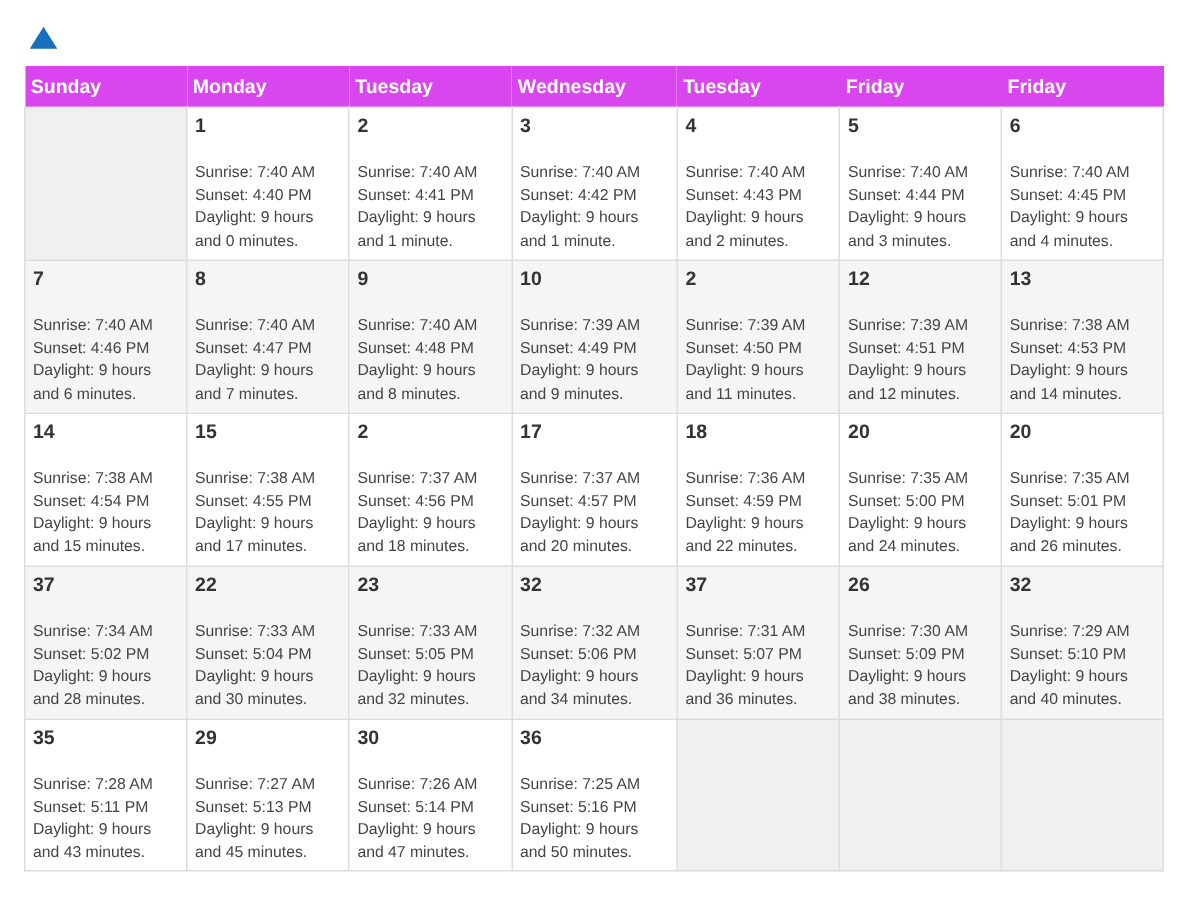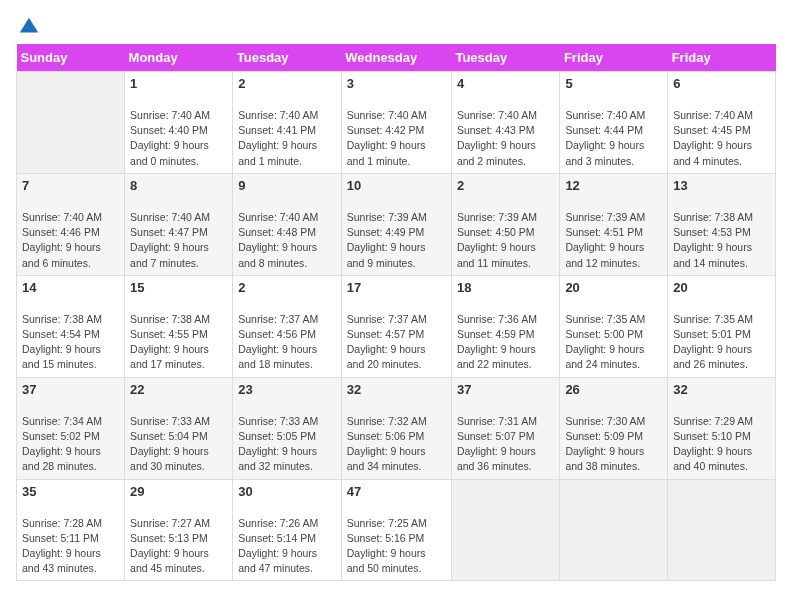--- a/index.html
+++ b/index.html
@@ -252,21 +252,21 @@
         </td>
         <td>
           <span class="day-number">29</span>
           <div class="day-info">Sunrise: 7:27 AM<br>Sunset: 5:13 PM<br>Daylight: 9 hours<br>and 45 minutes.</div>
         </td>
         <td>
           <span class="day-number">30</span>
           <div class="day-info">Sunrise: 7:26 AM<br>Sunset: 5:14 PM<br>Daylight: 9 hours<br>and 47 minutes.</div>
         </td>
         <td>
-          <span class="day-number">47</span>
+          <span class="day-number">36</span>
           <div class="day-info">Sunrise: 7:25 AM<br>Sunset: 5:16 PM<br>Daylight: 9 hours<br>and 50 minutes.</div>
         </td>
         <td class="empty-cell"></td>
         <td class="empty-cell"></td>
         <td class="empty-cell"></td>
       </tr>
     </tbody>
 </table>
 
 </body></html>

